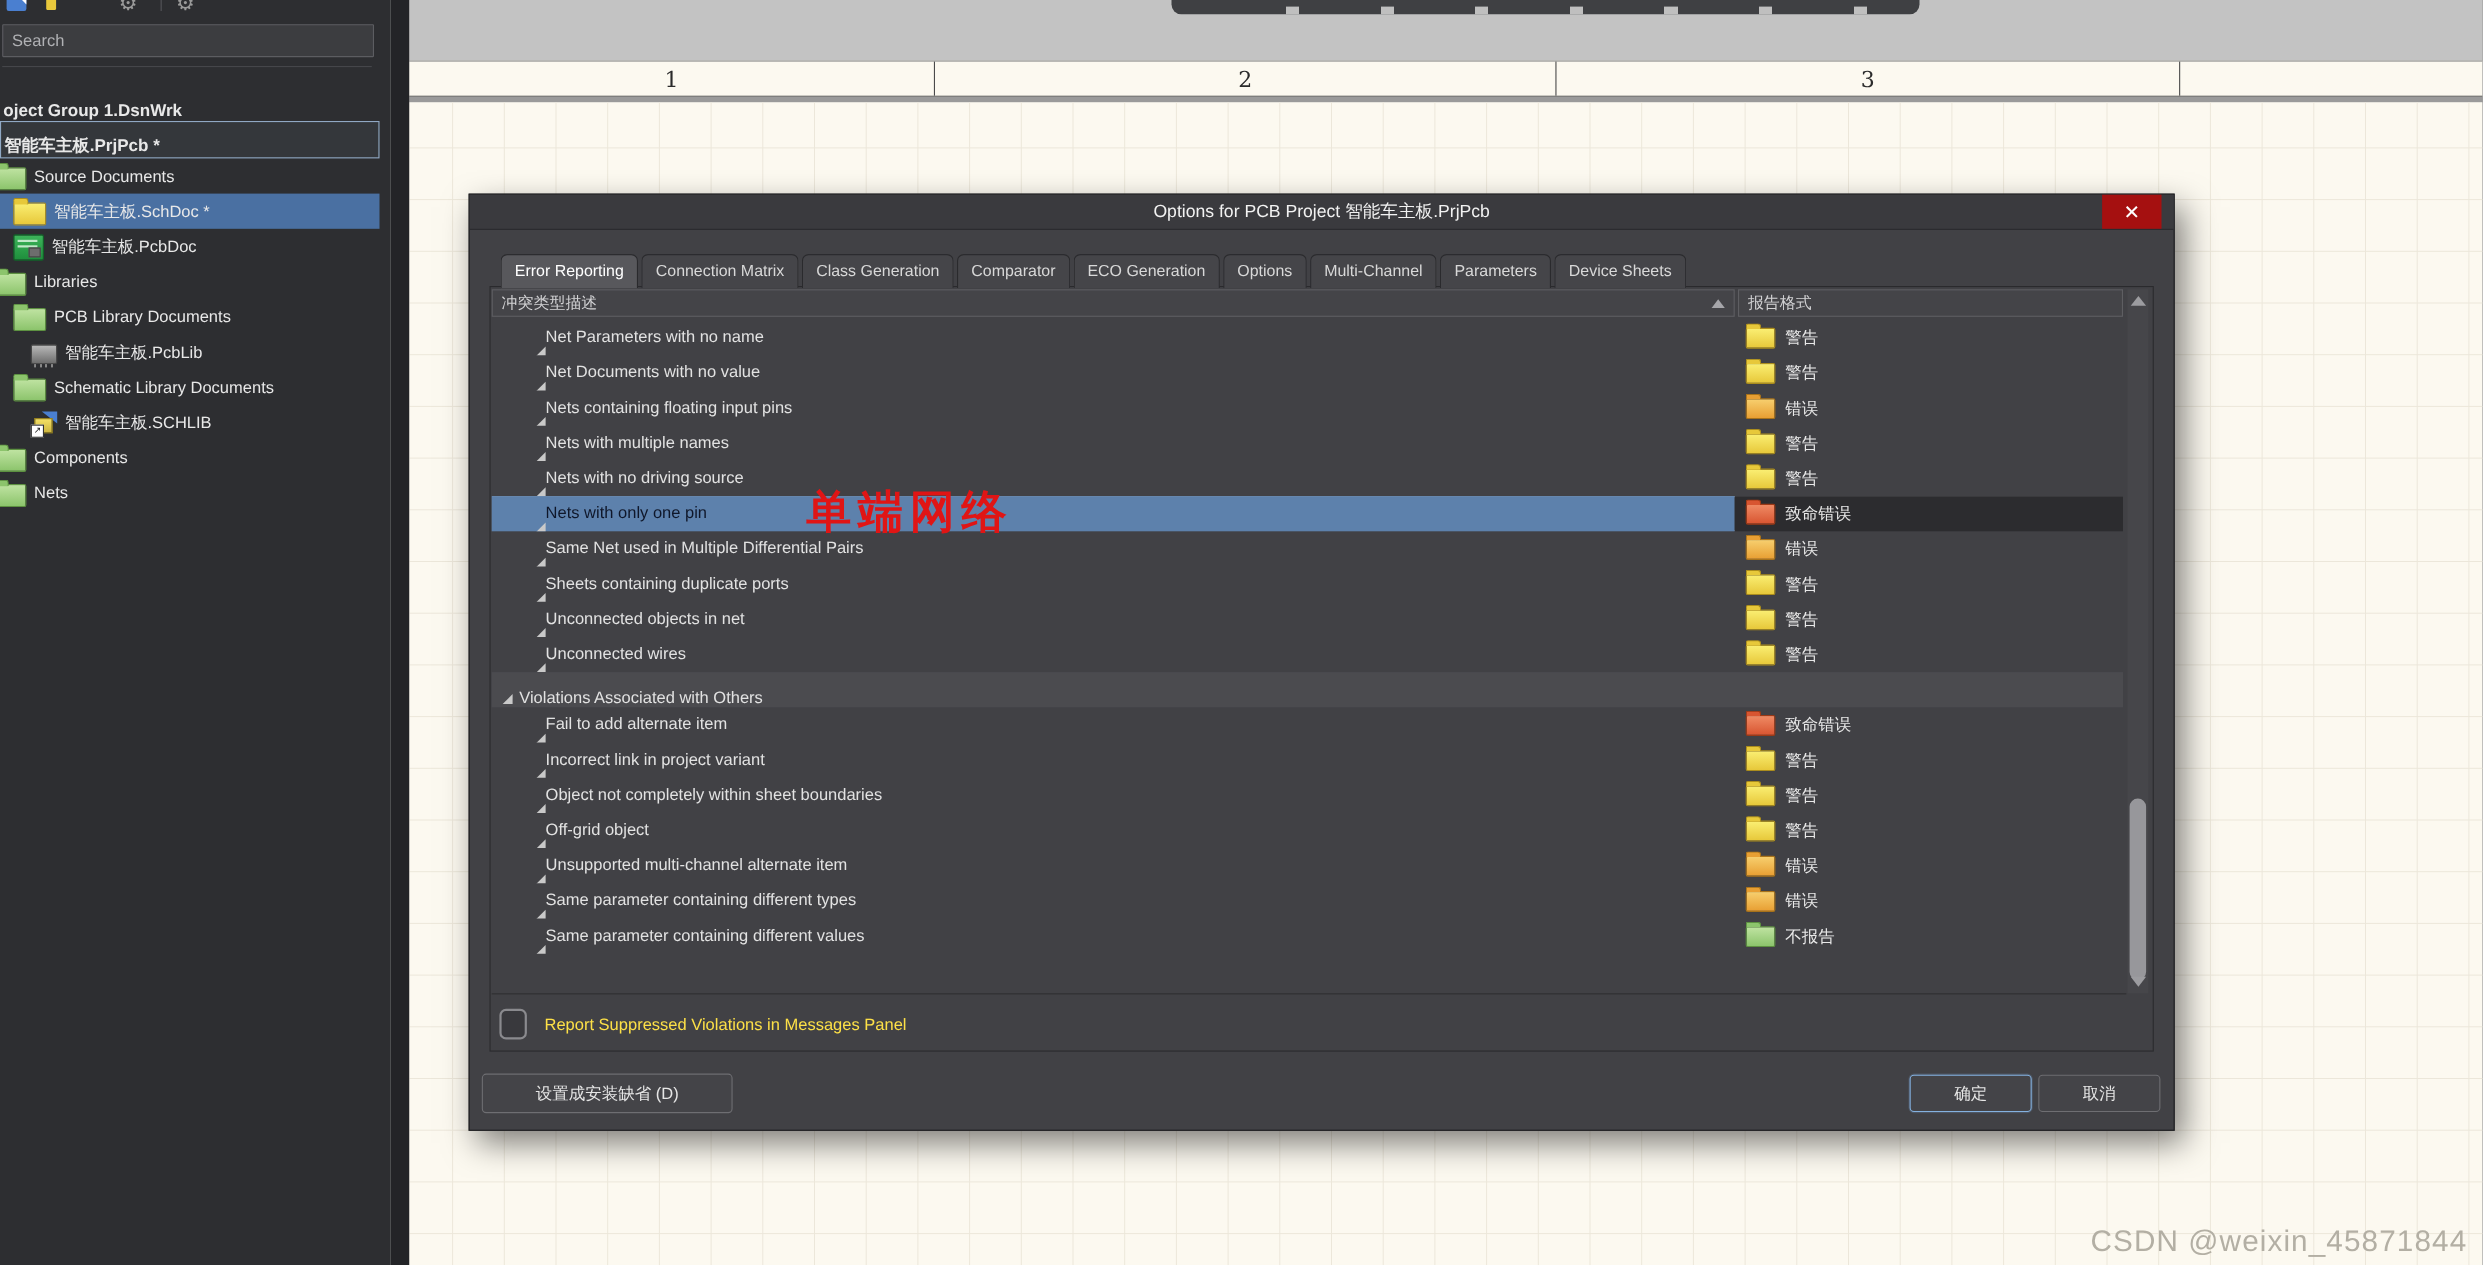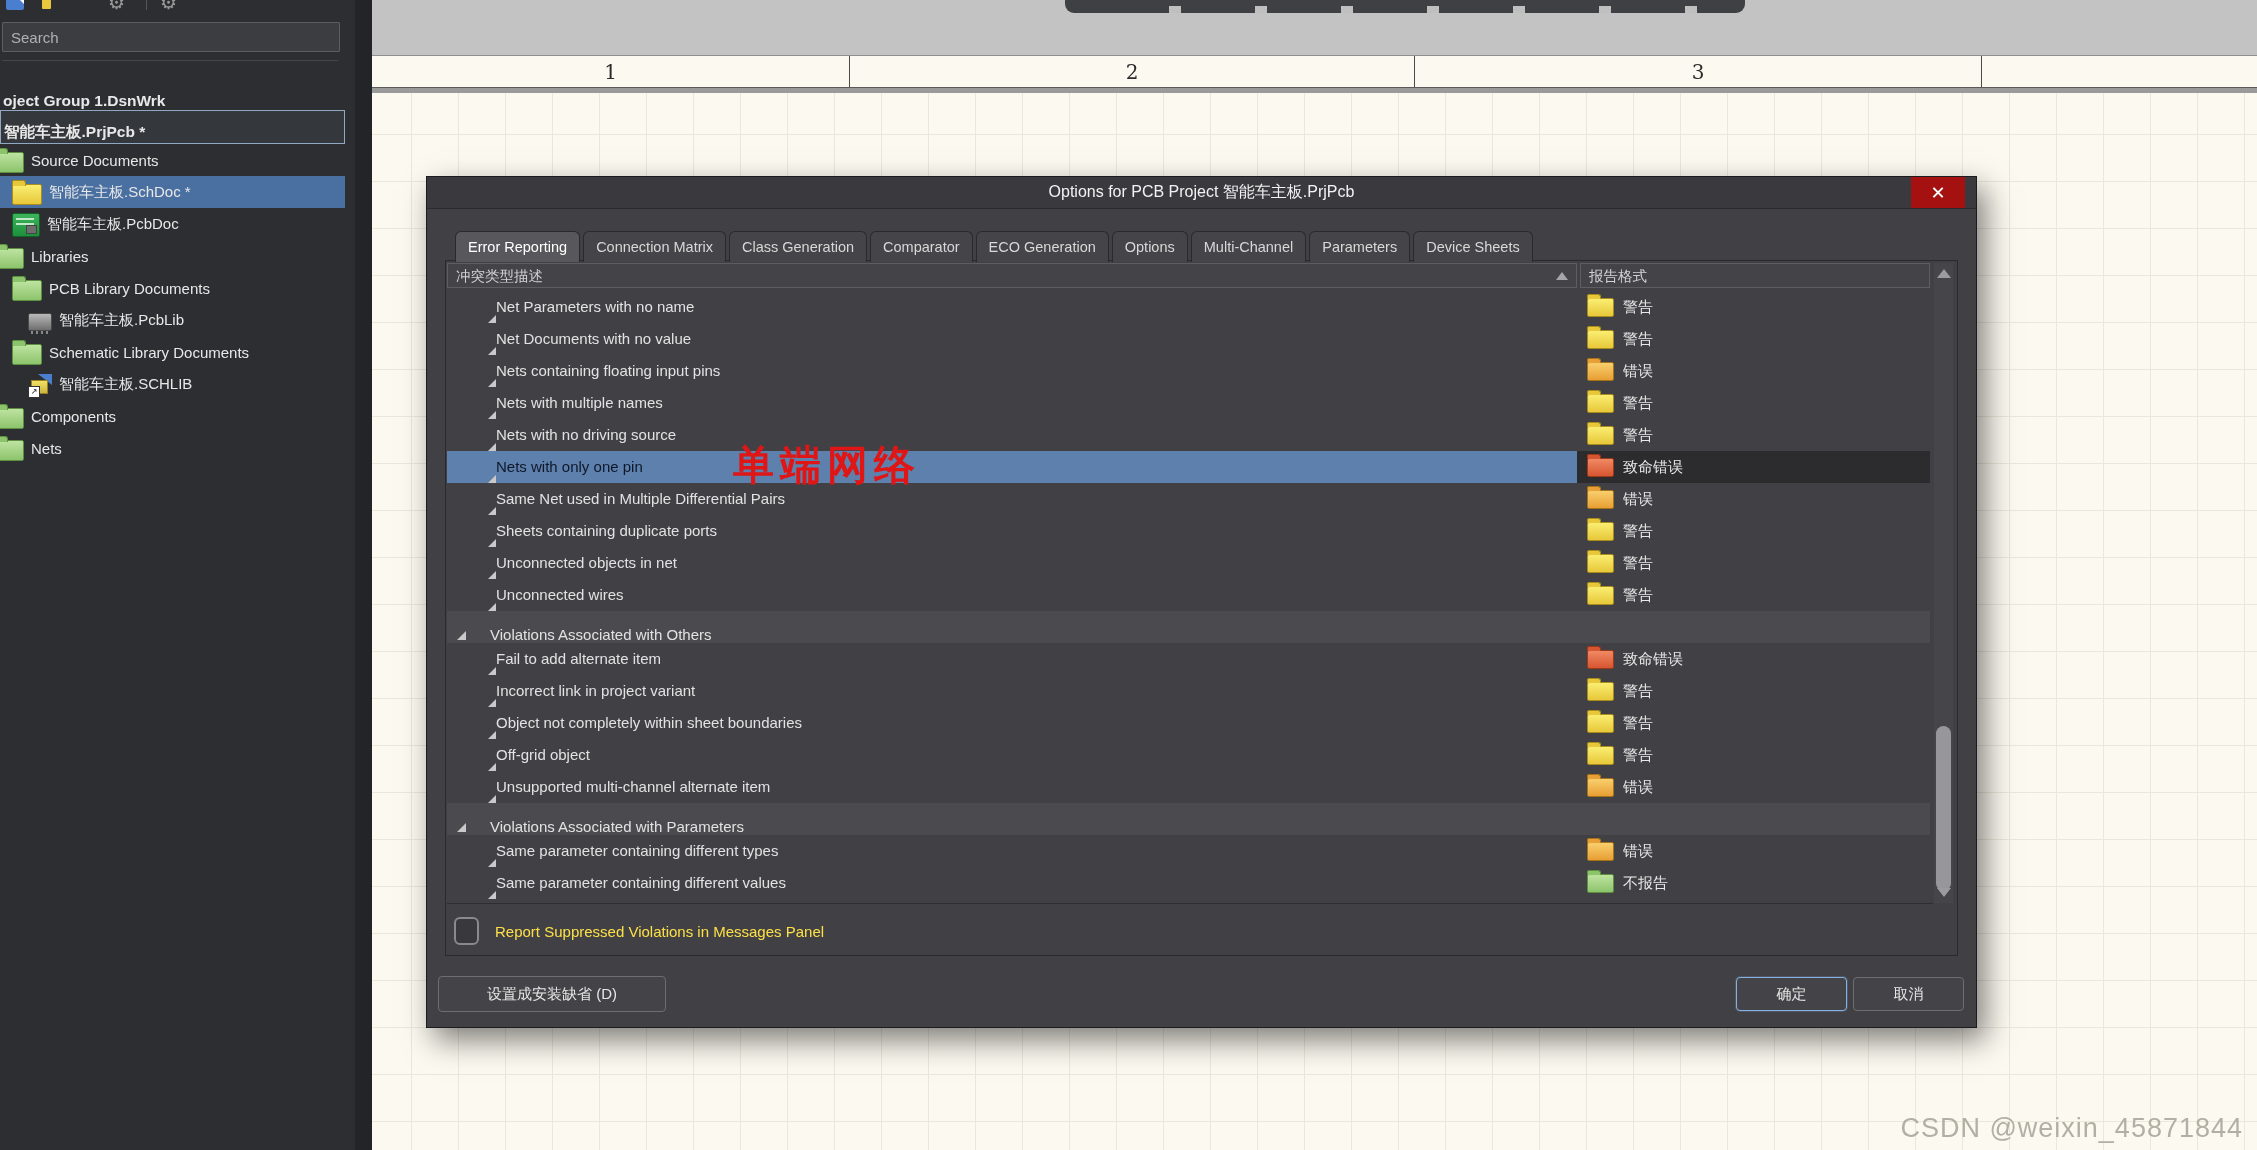--- a/index.html
+++ b/index.html
@@ -103,21 +103,21 @@
   .sort-asc{position:absolute;right:8px;top:8px;width:0;height:0;
             border-left:6px solid transparent;border-right:6px solid transparent;border-bottom:8px solid #a6a6aa;}
   .rows{position:absolute;left:1px;top:30px;width:1483px;}
   .vrow{height:32px;display:flex;align-items:center;}
   .vrow .name{width:1130px;box-sizing:border-box;padding-left:40px;color:#e2e2e2;font-size:15px;
               line-height:32px;white-space:nowrap;overflow:hidden;}
   .vrow .report{width:353px;display:flex;align-items:center;gap:9px;padding-left:6px;box-sizing:border-box;
                 color:#e8e8e8;font-size:15px;}
   .vrow.group{background:#4b4b4f;}
   .vrow.group .report{visibility:hidden;}
-  .vrow.group .name{padding-left:10px;display:flex;align-items:center;gap:24px;margin-top:16px;}
+  .vrow.group .name{padding-left:10px;display:flex;align-items:center;gap:6px;margin-top:16px;}
   .grp-tri{width:0;height:0;border-bottom:9px solid #c9c9c9;border-left:9px solid transparent;flex:none;}
   .vrow.selected{box-shadow:inset 0 0 0 1px #bdbdbd;}
   .vrow.selected .name{background:#5d81ac;color:#0f172a;}
   .vrow.selected .report{background:#2c2c2f;height:100%;}
   .folder{width:27px;height:19px;border-radius:2px;position:relative;flex:none;margin-left:4px;
           background:linear-gradient(180deg,var(--f1),var(--f2));border:1px solid var(--fb);box-sizing:border-box;}
   .folder::before{content:"";position:absolute;top:-5px;left:-1px;width:12px;height:4px;
           background:var(--f2);border:1px solid var(--fb);border-bottom:none;border-radius:2px 3px 0 0;}
   .sev-warning{--f1:#faee72;--f2:#e7c83a;--fb:#ab8d1d;}
   .sev-error{--f1:#f7cf6e;--f2:#e89f33;--fb:#a8721a;}
@@ -477,30 +477,20 @@
             <div class="name">
               <span class="grp-tri"></span>
               <span>Unsupported multi-channel alternate item</span>
             </div>
             <div class="report">
               <span class="folder"></span>
               <span>错误</span>
             </div>
           </div>
 
-          <div class="vrow group">
-            <div class="name">
-              <span class="grp-tri"></span>
-              <span>Violations Associated with Parameters</span>
-            </div>
-            <div class="report">
-
-              <span></span>
-            </div>
-          </div>
 
           <div class="vrow sev-error">
             <div class="name">
               <span class="grp-tri"></span>
               <span>Same parameter containing different types</span>
             </div>
             <div class="report">
               <span class="folder"></span>
               <span>错误</span>
             </div>

